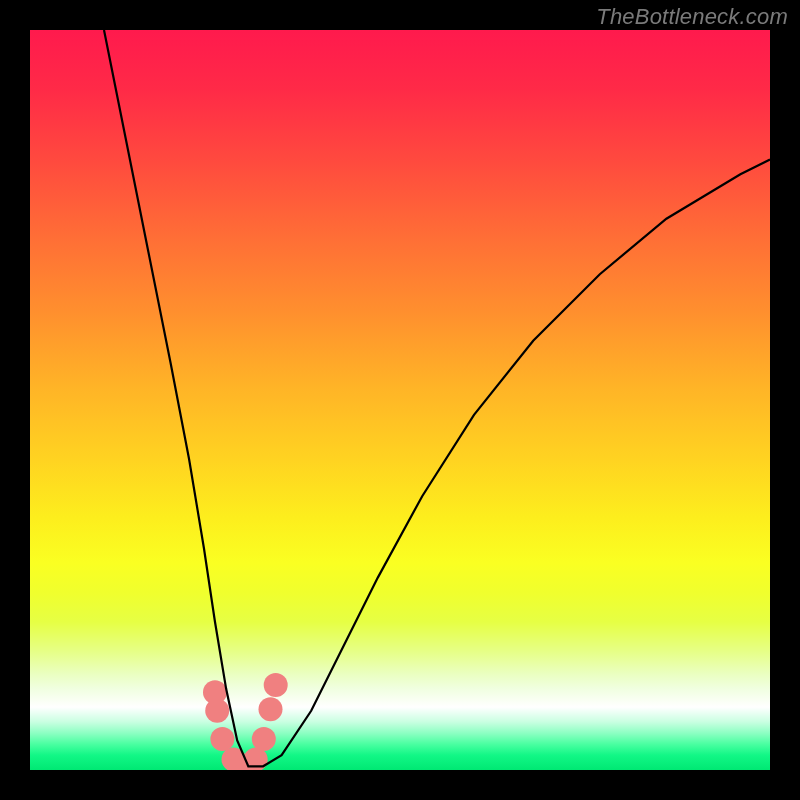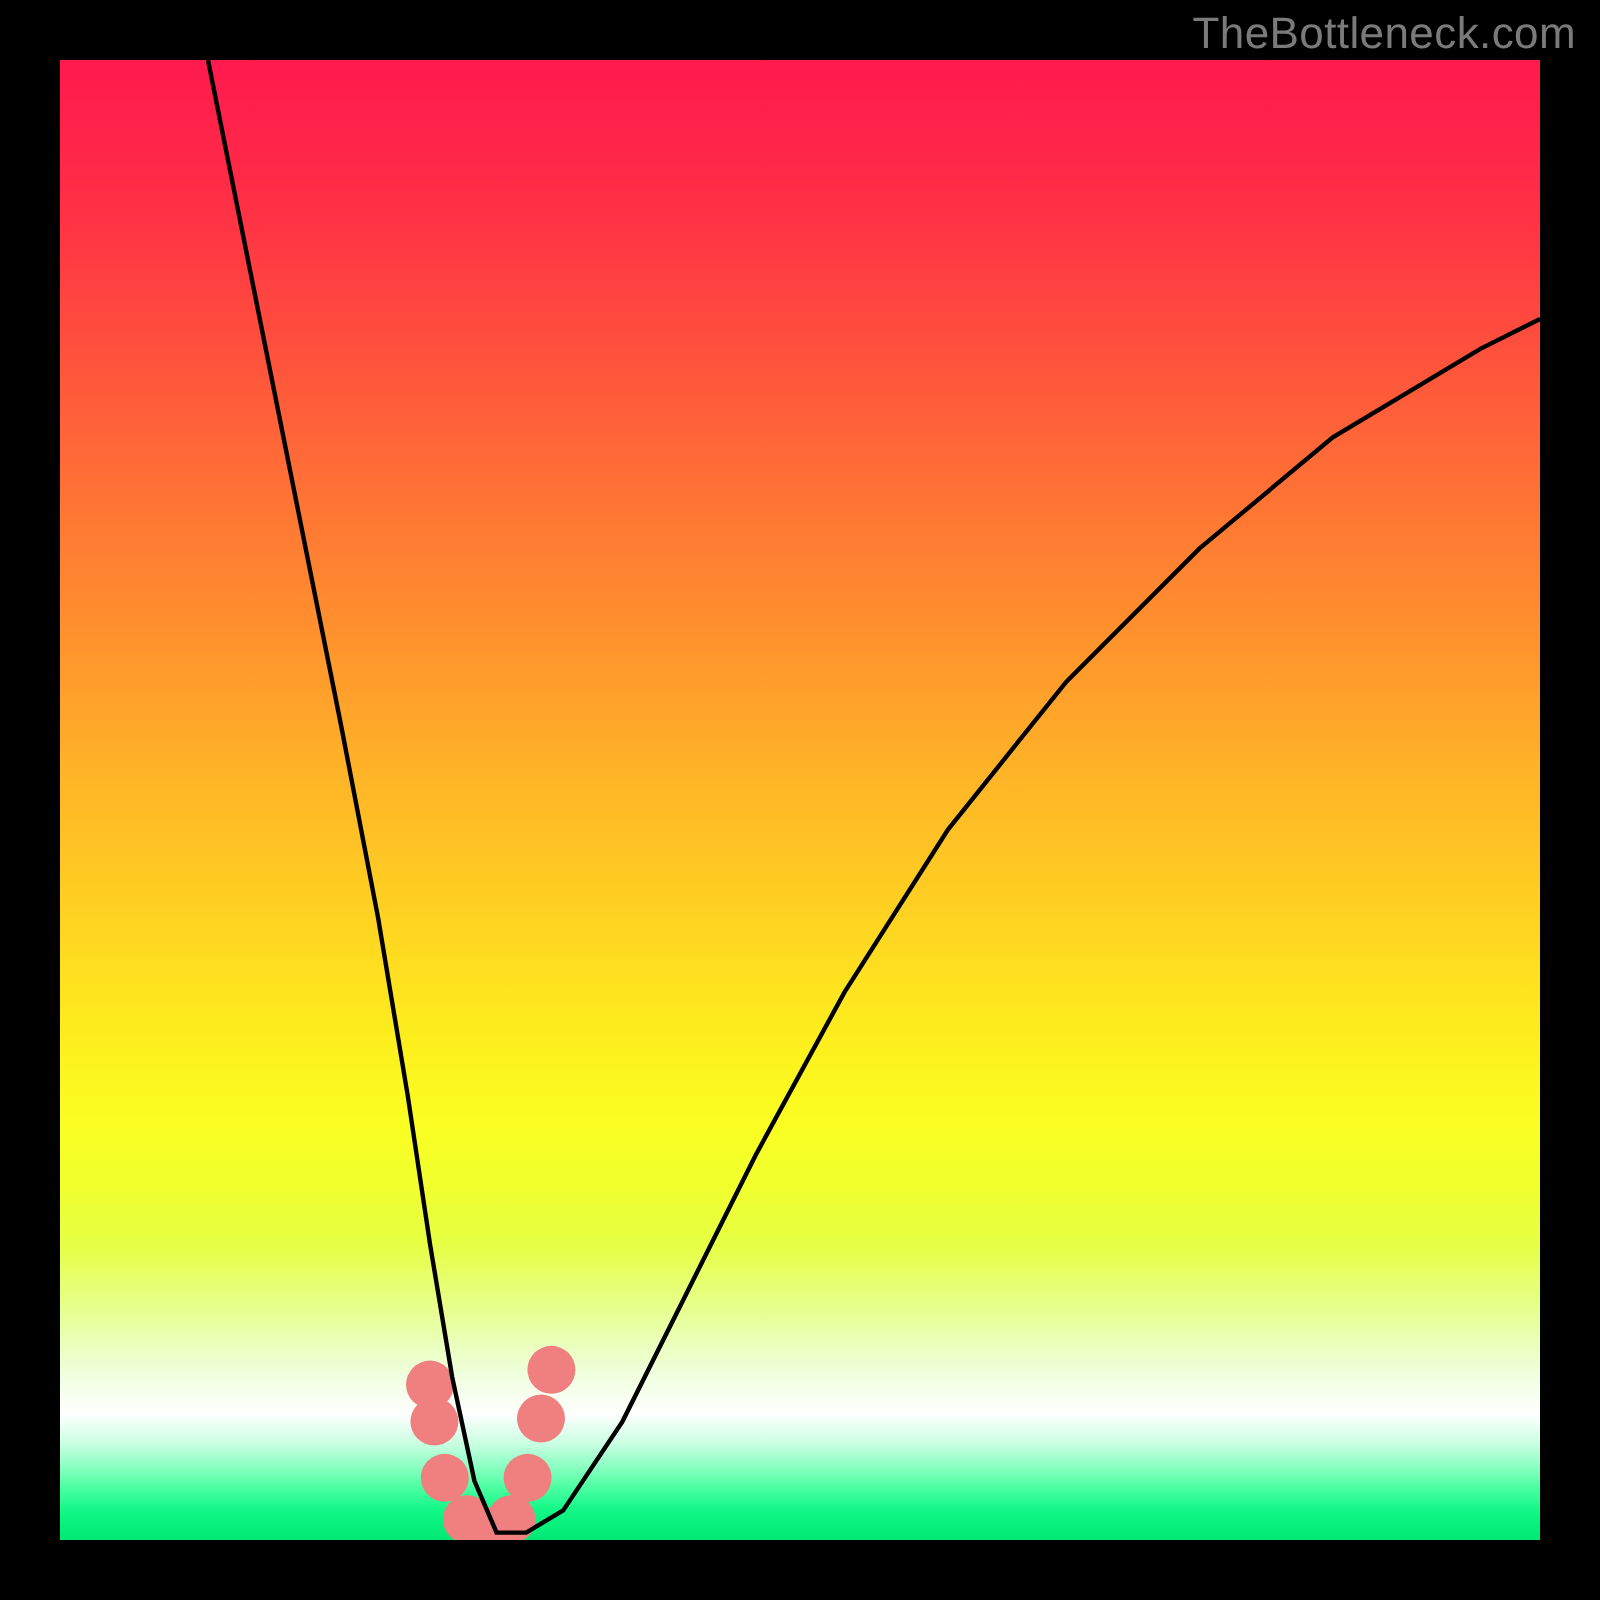--- a/index.html
+++ b/index.html
@@ -10,20 +10,21 @@
     background: #000;
     overflow: hidden;
   }
   .frame {
     position: absolute;
     top: 0;
     left: 0;
     width: 800px;
     height: 800px;
     background: #000;
+    font-style: italic;
   }
   .plot-area {
     position: absolute;
     width: 740px;
     height: 740px;
     top: 30px;
     left: 30px;
     overflow: hidden;
   }
   .gradient {

